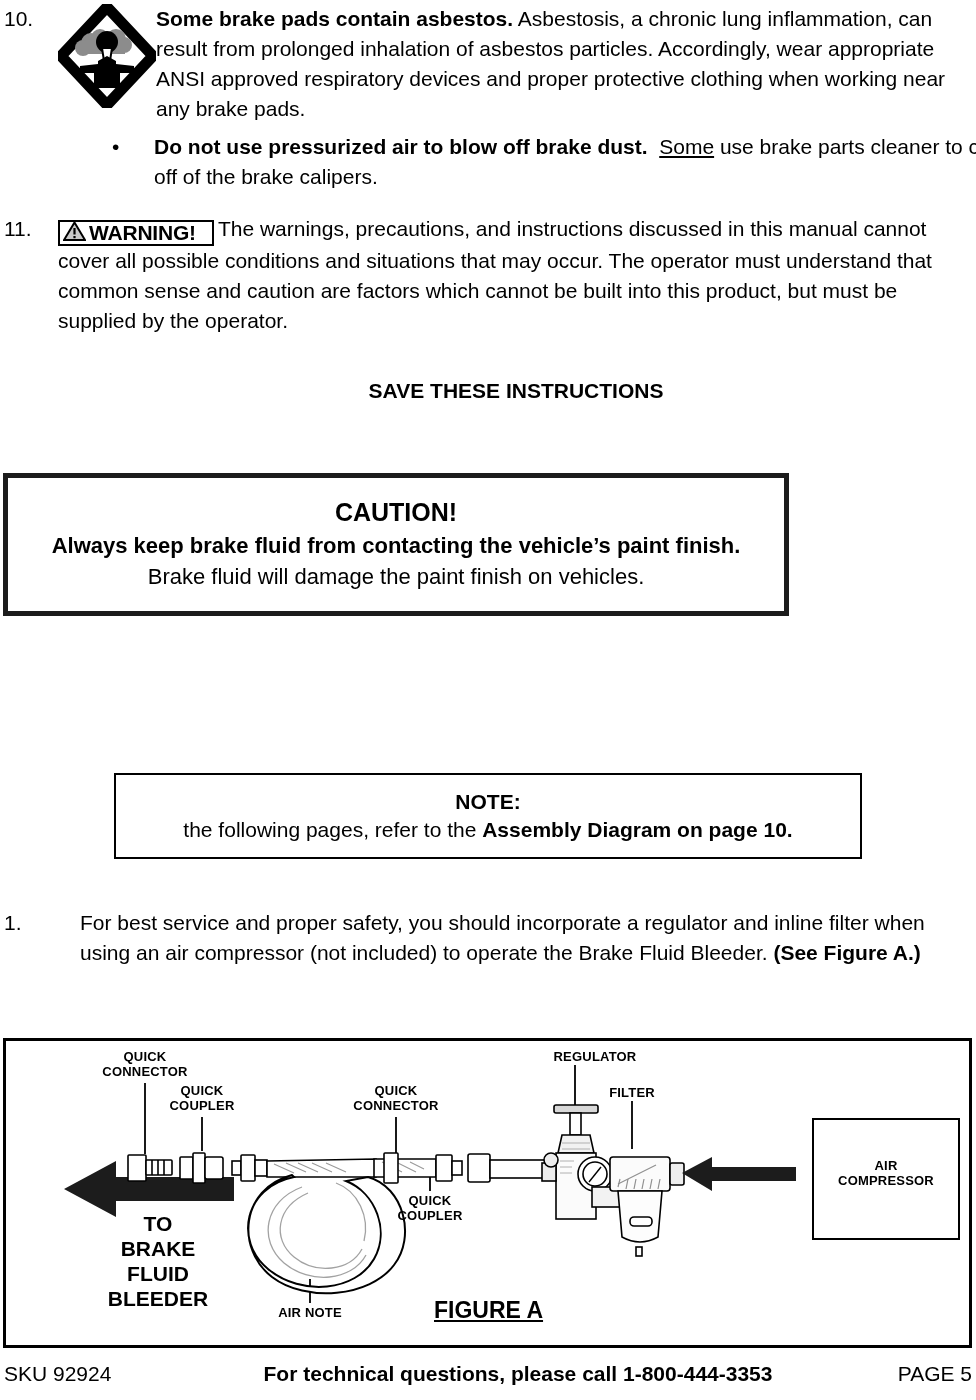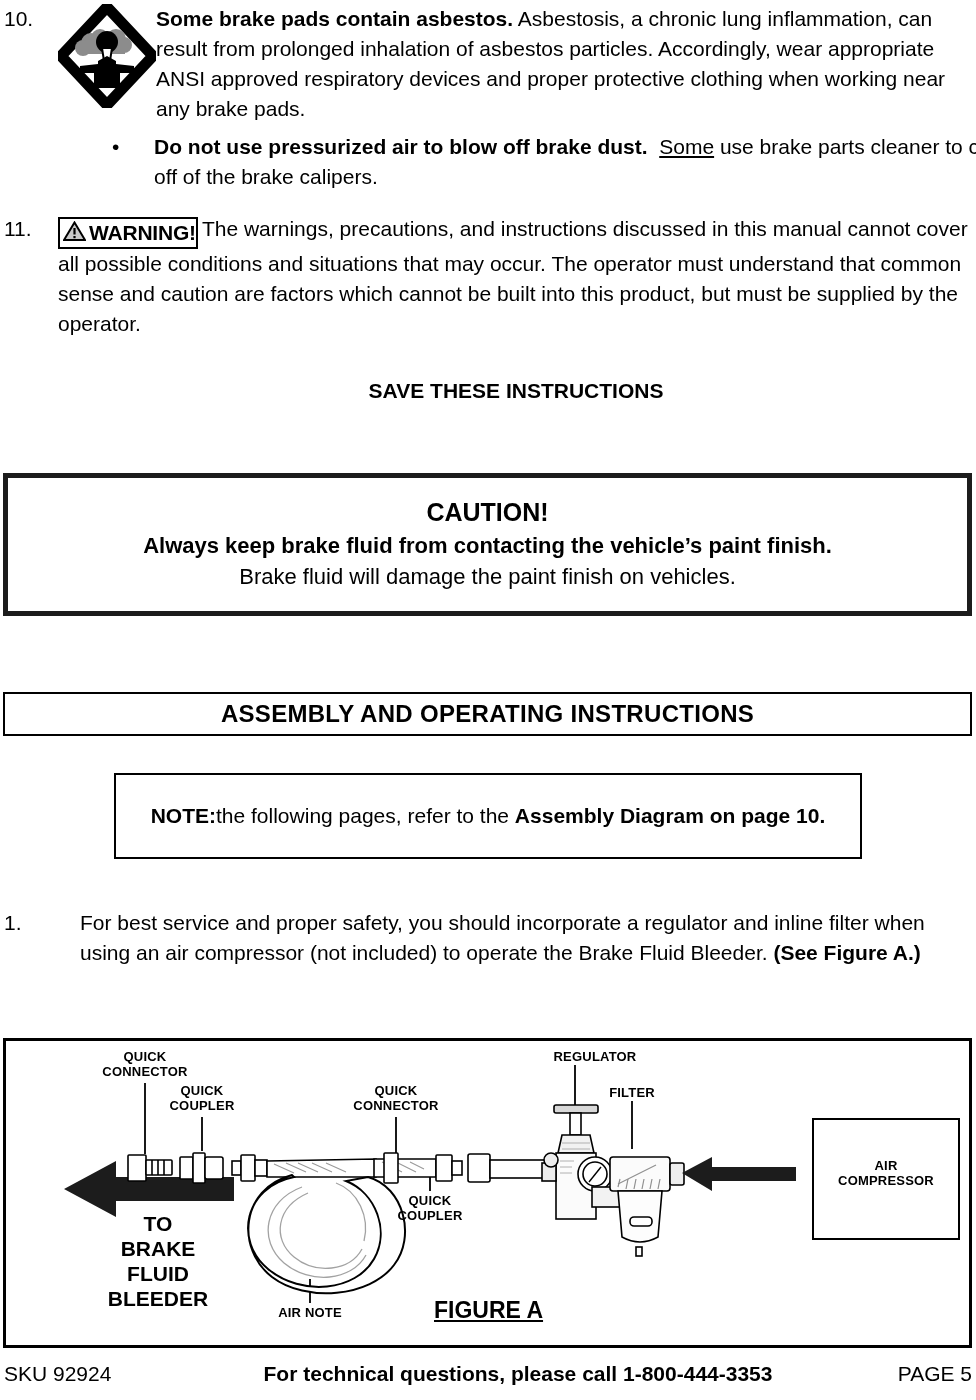--- a/index.html
+++ b/index.html
@@ -70,23 +70,23 @@
     flex: 1 1 auto;
     font-size: 21px;
     line-height: 30px;
   }
 
   
   .warn-badge {
     display: inline-flex;
     align-items: center;
     border: 2px solid #000;
-    padding: 0px 0 0px 3px;
+    padding: 0px 16px 0px 3px;
     vertical-align: -5px;
-    height: 32px;
+    height: 26px;
     box-sizing: border-box;
     line-height: 22px;
     margin-right: 4px;
   }
   .warn-badge .wtxt {
     font-weight: bold;
     font-size: 21px;
     letter-spacing: -0.2px;
   }
   .tri-icon { margin-right: 3px; display: block; }
@@ -96,21 +96,21 @@
     text-align: center;
     font-weight: bold;
     font-size: 21px;
   }
 
   
   .box-caution {
     position: absolute;
     left: 3px;
     top: 473px;
-    width: 969px;
+    width: 786px;
     height: 143px;
     border: 5px solid #1c1c1c;
     box-sizing: border-box;
     display: flex;
     flex-direction: column;
     align-items: center;
     justify-content: center;
   }
   .box-caution .ln { font-size: 22px; line-height: 31px; text-align:center; }
   .box-caution .t1 { font-weight: bold; font-size: 25px; margin-bottom: 2px;}
@@ -136,21 +136,21 @@
 
   .box-note {
     position: absolute;
     left: 114px;
     top: 773px;
     width: 748px;
     height: 86px;
     border: 2px solid #000;
     box-sizing: border-box;
     display: flex;
-    flex-direction: row;
+    flex-direction: column;
     align-items: center;
     justify-content: center;
   }
   .box-note .ln { font-size: 21px; line-height: 28px; text-align: center; }
   .box-note .t1 { font-weight: bold; }
 
   
   .box-figure {
     position: absolute;
     left: 3px;
@@ -260,23 +260,20 @@
   </div>
 
   <div class="center-bold" style="position:absolute; left:0; top:379px; width:976px;padding-left:28px;">SAVE THESE INSTRUCTIONS</div>
 
   <div class="box-caution">
     <div class="ln t1">CAUTION!</div>
     <div class="ln t2">Always keep brake fluid from contacting the vehicle’s paint finish.</div>
     <div class="ln">Brake fluid will damage the paint finish on vehicles.</div>
   </div>
 
-  <div class="box-assembly">
-    <div class="t">ASSEMBLY AND OPERATING INSTRUCTIONS</div>
-  </div>
 
   <div class="box-note">
     <div class="ln t1">NOTE:</div>
     <div class="ln">
       <span>the following pages, refer to the </span><b>Assembly Diagram on page 10.</b>
     </div>
   </div>
 
   <div style="position:absolute; left:0; top:908px; width:976px; display:flex; align-items:flex-start;">
     <div class="item-num" style="width:80px; flex:0 0 80px;">1.</div>

